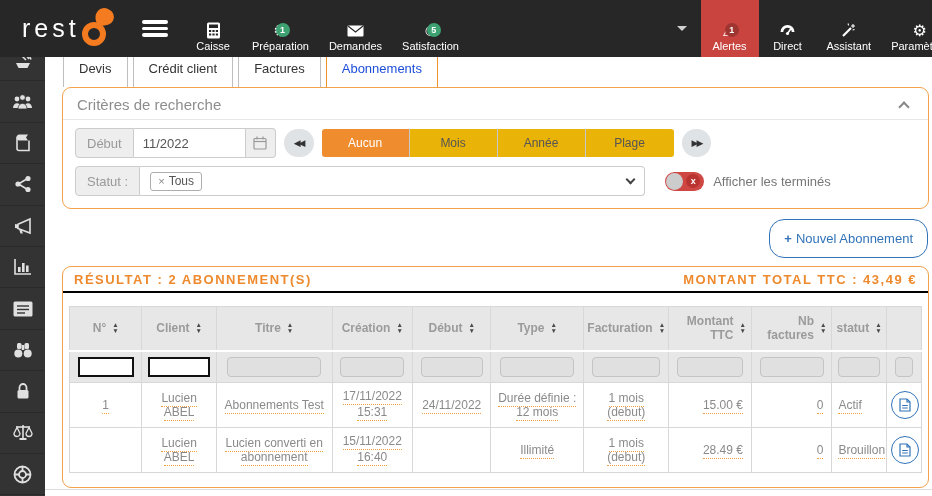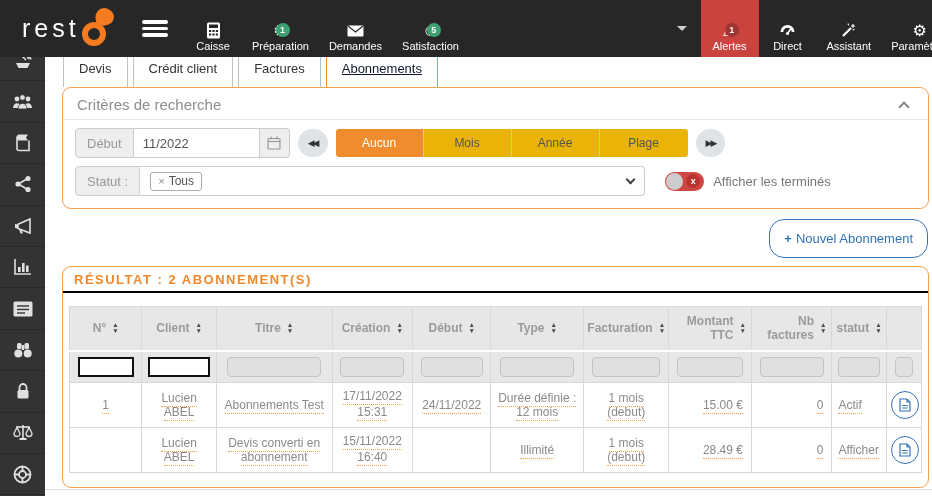--- a/index.html
+++ b/index.html
@@ -27,32 +27,32 @@
   .sb-item { height:41.4px; display:flex; align-items:center; justify-content:center; border-bottom:1px solid #2a2a2a; cursor:pointer; }
   .sb-item svg { display:block; }
 
   
   .main { position:absolute; left:45px; top:40px; right:0; bottom:0; background:#fff; padding-top:10px; }
   .bottom-line { position:absolute; left:0; right:0; bottom:6px; border-top:1px solid #ddd; }
 
   
   .tabs { display:flex; padding-left:18px; }
   .tab { border:1px solid #bfbfbf; border-bottom:none; border-radius:7px 7px 0 0; background:#fff; padding:0 15px; height:37px; line-height:36px; font-size:13px; color:#333; margin-right:5px; cursor:pointer; }
-  .tab.active { border-color:#f0932e; color:#0f172a;text-decoration:underline; }
+  .tab.active { border-color:#f0932e; color:#1d4ed8; }
 
   
   .panel { margin:0 3px 0 17px; border:1px solid #f3a24b; border-radius:9px; background:#fff; }
   .crit-head { display:flex; align-items:center; justify-content:space-between; padding:8px 14px 6px; border-bottom:1px solid #e8e8e8; cursor:pointer; }
   .crit-title { color:#8d8d8d; font-size:15px; }
   .chev-up { width:8px; height:8px; border-right:2px solid #888; border-bottom:2px solid #888; transform:rotate(-135deg); margin-right:6px; margin-top:4px; }
   .crit-row { display:flex; align-items:center; padding:8px 12px 4px; }
   .crit-row.second { padding:4px 12px 12px; }
   .igroup { display:flex; align-items:stretch; height:30px; }
   .iaddon { background:#eee; border:1px solid #ccc; color:#999; font-size:13px; display:flex; align-items:center; padding:0 11px; border-radius:4px 0 0 4px; }
-  .itext { border:1px solid #ccc; border-left:none; width:126px; padding:0 9px; font-size:13px; color:#555; font-family:"Liberation Sans",sans-serif; }
+  .itext { border:1px solid #ccc; border-left:none; width:112px; padding:0 9px; font-size:13px; color:#555; font-family:"Liberation Sans",sans-serif; }
   .ical { background:#eee; border:1px solid #ccc; border-left:none; width:30px; display:flex; align-items:center; justify-content:center; border-radius:0 4px 4px 0; cursor:pointer; }
   .pill-btn { background:#dfe3e6; border:none; border-radius:15px; height:28px; padding:0 10px; margin:0 8px; font-size:9px; letter-spacing:-2px; color:#333; cursor:pointer; }
   .seg { display:flex; height:28px; }
   .seg button { width:88px; background:#eab308; border:none; border-right:1px solid #c5c9cc; color:#555; font-size:12px; cursor:pointer; font-family:"Liberation Sans",sans-serif; }
   .seg button:first-child { border-radius:3px 0 0 3px; }
   .seg button:last-child { border-radius:0 3px 3px 0; border-right:none; }
   .seg button.on { background:#ef8d2e; color:#fff; }
   .selectbox { border:1px solid #ccc; border-left:none; height:30px; flex:0 0 505px; display:flex; align-items:center; padding:0 10px; cursor:pointer; border-radius:0 4px 4px 0; }
   .tag { border:1px solid #adadad; border-radius:3px; padding:1px 7px 2px; font-size:12px; color:#555; display:flex; align-items:center; gap:4px; background:#fff; }
   .tag .x { color:#888; font-size:11px; cursor:pointer; }
@@ -319,20 +319,21 @@
 
   <div class="btn-row">
     <button class="btn-blue">
       <b>+</b><span>Nouvel Abonnement</span>
     </button>
   </div>
 
   <section class="panel" style="padding-bottom:14px;">
     <div class="res-head">
       <span class="res-title">RÉSULTAT : 2 ABONNEMENT(S)</span>
+      <span class="res-total">MONTANT TOTAL TTC : 43,49 €</span>
     </div>
     <div class="tbl-wrap">
       <table>
         <colgroup>
           <col style="width:72px">
             <col style="width:74px">
             <col style="width:115px">
             <col style="width:80px">
             <col style="width:78px">
             <col style="width:92px">
@@ -466,28 +467,28 @@
                   <svg width="12" height="14" viewBox="0 0 12 14">
                     <path d="M1 1h7l3 3v9H1z" fill="none" stroke="#3273b8" stroke-width="1.2"></path>
                     <path d="M8 1v3h3" fill="none" stroke="#3273b8" stroke-width="1.2"></path>
                     <path d="M3.2 7.5h5.6M3.2 10h5.6" stroke="#3273b8" stroke-width="1.1"></path>
                   </svg>
                 </button></td>
           </tr>
           <tr class="data">
             <td class="c"><span></span></td>
             <td class="c"><span class="u">Lucien ABEL</span></td>
-            <td class="c"><span class="u">Devis converti en abonnement</span></td>
+            <td class="c"><span class="u">Lucien converti en abonnement</span></td>
             <td class="c two-line"><span class="u">15/11/2022</span><br><span class="u">16:40</span></td>
             <td class="c"><span></span></td>
             <td class="c"><span class="u">Illimité</span></td>
             <td class="c"><span class="u">1 mois (debut)</span></td>
             <td class="c r"><span class="u">28.49 €</span></td>
             <td class="c r"><span class="u">0</span></td>
-            <td class="c l"><span class="u">Afficher</span></td>
+            <td class="c l"><span class="u">Brouillon</span></td>
             <td class="c"><button class="doc-btn">
                   <svg width="12" height="14" viewBox="0 0 12 14">
                     <path d="M1 1h7l3 3v9H1z" fill="none" stroke="#3273b8" stroke-width="1.2"></path>
                     <path d="M8 1v3h3" fill="none" stroke="#3273b8" stroke-width="1.2"></path>
                     <path d="M3.2 7.5h5.6M3.2 10h5.6" stroke="#3273b8" stroke-width="1.1"></path>
                   </svg>
                 </button></td>
           </tr>
         </tbody>
       </table>

